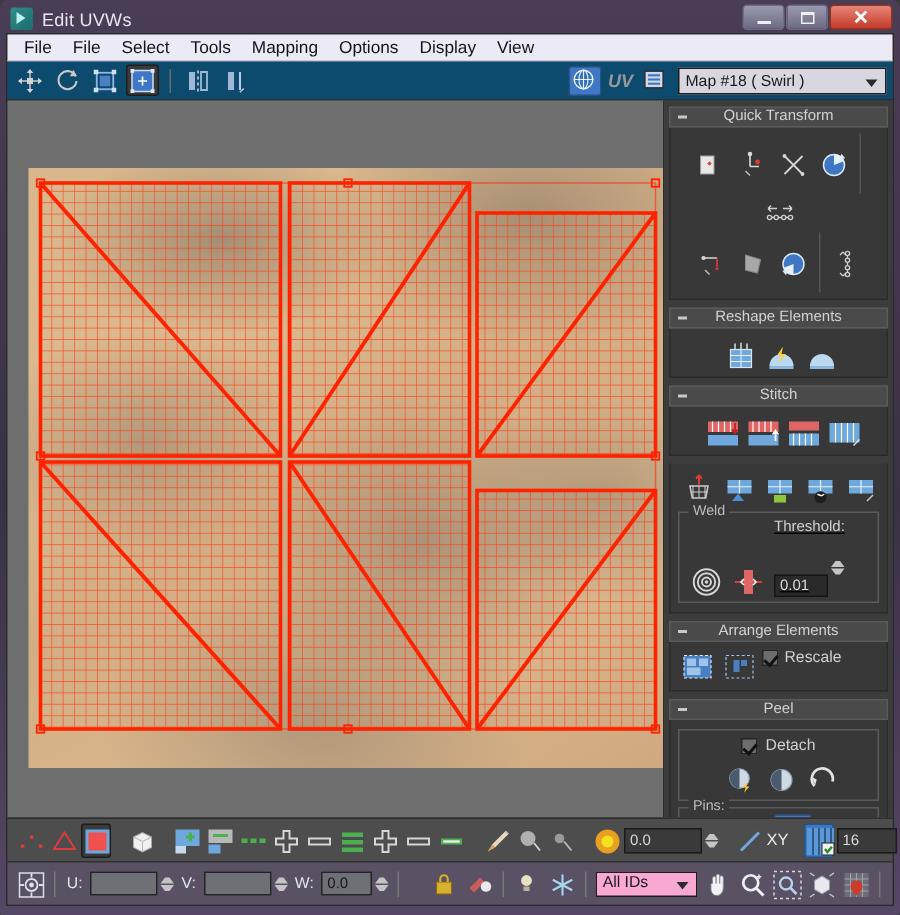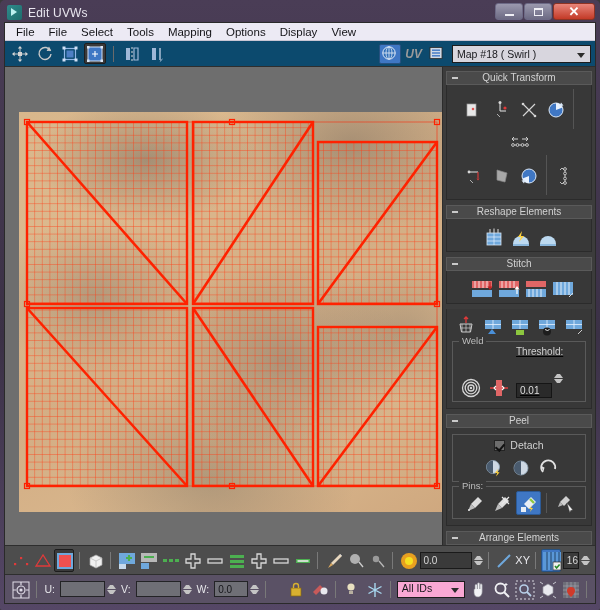--- a/index.html
+++ b/index.html
@@ -209,21 +209,21 @@
   }
   #idsel .arr {
     position:absolute; right:5px; top:6px;
     border-left:4px solid transparent; border-right:4px solid transparent;
     border-top:5px solid #2b2b2b;
   }
   .numfield {
     width:52px; height:17px; background:#3a3a3a; border:1px solid #1a1a1a;
     display:flex; align-items:center; padding:0 3px; color:#d8d8d8; font-size:10px;
   }
-  .numfield.small{ width:16px; }
+  .numfield.small{ width:40px; }
 </style>
 </head>
 <body>
 
 <div id="window">
 
   <div id="titlebar">
     <div id="title-icon"></div>
     <div id="title-text">Edit UVWs</div>
     <div id="win-buttons">
@@ -703,107 +703,20 @@
                 </div>
               </div>
             </div>
           </div>
         </div>
       </div>
 
       <div class="rollout">
         <div class="rollout-head">
           <span class="minus"></span>
-          <span>Peel</span>
-        </div>
-        <div class="rollout-body">
-          <div class="group" style="margin-top:2px;">
-            <div class="cbrow" style="margin-bottom:3px;">
-              <span class="checkbox on"></span>
-              <span class="cb-label">Detach</span>
-            </div>
-            <div class="iconrow">
-              <div class="pbtn">
-                <span class="ico">
-                  <svg width="22" height="22" viewBox="0 0 22 22">
-                    <circle cx="10" cy="10" r="6.5" fill="#cfd9e4" stroke="#8fa4b8" stroke-width=".8"></circle>
-                    <path d="M10 3.5a6.5 6.5 0 0 0 0 13z" fill="#4a5b6e"></path>
-                    <path d="M15 12l-3 4h2.2l-1.2 3.5 3.6-4.2h-2.2z" fill="#ffd23b"></path>
-                  </svg>
-                </span>
-              </div>
-              <div class="pbtn">
-                <span class="ico">
-                  <svg width="22" height="22" viewBox="0 0 22 22">
-                    <circle cx="11" cy="11" r="7" fill="#cfd9e4" stroke="#8fa4b8" stroke-width=".8"></circle>
-                    <path d="M11 4a7 7 0 0 0 0 14z" fill="#4a5b6e"></path>
-                  </svg>
-                </span>
-              </div>
-              <div class="pbtn">
-                <span class="ico">
-                  <svg width="22" height="22" viewBox="0 0 22 22">
-                    <path d="M18 12A7 7 0 1 0 6 15" stroke="#e2e2e2" stroke-width="1.8" fill="none"></path>
-                    <path d="M4 9l3.5 1.6-1 3.8z" fill="#e2e2e2"></path>
-                  </svg>
-                </span>
-              </div>
-            </div>
-          </div>
-
-          <div class="group">
-            <span class="group-label">Pins:</span>
-            <div class="iconrow">
-              <div class="pbtn">
-                <span class="ico">
-                  <svg width="20" height="20" viewBox="0 0 20 20">
-                    <path d="M13 3l4 4-7 7-4-4z" fill="#dcdcdc"></path>
-                    <path d="M6 10l-3 7 7-3z" fill="#bdbdbd"></path>
-                    <circle cx="4" cy="16" r="1" fill="#e2e2e2"></circle>
-                  </svg>
-                </span>
-              </div>
-              <div class="pbtn">
-                <span class="ico">
-                  <svg width="20" height="20" viewBox="0 0 20 20">
-                    <path d="M13 3l4 4-7 7-4-4z" fill="#dcdcdc"></path>
-                    <path d="M6 10l-3 7 7-3z" fill="#bdbdbd"></path>
-                    <path d="M10 3l7 7M17 3l-7 7" stroke="#e8e8e8" stroke-width="1.2"></path>
-                  </svg>
-                </span>
-              </div>
-              <div class="pbtn active">
-                <span class="ico">
-                  <svg width="20" height="20" viewBox="0 0 20 20">
-                    <rect x="1" y="1" width="18" height="18" fill="#3f77c4"></rect>
-                    <path d="M12 3l5 5-7 7-5-5z" fill="#e8eef6"></path>
-                    <path d="M11 5l4 4" stroke="#8cc63f" stroke-width="2.4"></path>
-                    <path d="M13 11l-3 4h2l-1 3 3-4h-2z" fill="#ffd23b"></path>
-                    <rect x="2" y="13" width="5" height="5" fill="#e8eef6"></rect>
-                  </svg>
-                </span>
-              </div>
-              <div class="vsep" style="height:20px;"></div>
-              <div class="pbtn">
-                <span class="ico">
-                  <svg width="20" height="20" viewBox="0 0 20 20">
-                    <path d="M11 2l4 4-6 6-4-4z" fill="#cfcfcf"></path>
-                    <path d="M5 8l-2 5 5-2z" fill="#b5b5b5"></path>
-                    <path d="M12 9l6 7-2.2.4-1 2.4-2.9-9.8z" fill="#f0f0f0" stroke="#333" stroke-width=".5"></path>
-                  </svg>
-                </span>
-              </div>
-            </div>
-          </div>
-        </div>
-      </div>
-
-      <div class="rollout">
-        <div class="rollout-head">
-          <span class="minus"></span>
           <span>Arrange Elements</span>
         </div>
         <div class="rollout-body">
           <div style="display:flex;gap:3px;">
             <div style="display:flex;flex-direction:column;gap:2px;">
               <div class="pbtn">
                 <span class="ico">
                   <svg width="22" height="20" viewBox="0 0 22 20">
                     <rect x="2" y="2" width="18" height="15" fill="#4a7fc1" stroke="#d8e6f5" stroke-width=".8" stroke-dasharray="2 1.5"></rect>
                     <g fill="#9fc4e8">
@@ -833,20 +746,107 @@
             <div style="flex:1;padding-left:2px;">
               <div class="cbrow" style="justify-content:flex-start;gap:4px;">
                 <span class="checkbox on"></span>
                 <span class="cb-label">Rescale</span>
               </div>
 
             </div>
           </div>
         </div>
       </div>
+
+      <div class="rollout">
+        <div class="rollout-head">
+          <span class="minus"></span>
+          <span>Peel</span>
+        </div>
+        <div class="rollout-body">
+          <div class="group" style="margin-top:2px;">
+            <div class="cbrow" style="margin-bottom:3px;">
+              <span class="checkbox on"></span>
+              <span class="cb-label">Detach</span>
+            </div>
+            <div class="iconrow">
+              <div class="pbtn">
+                <span class="ico">
+                  <svg width="22" height="22" viewBox="0 0 22 22">
+                    <circle cx="10" cy="10" r="6.5" fill="#cfd9e4" stroke="#8fa4b8" stroke-width=".8"></circle>
+                    <path d="M10 3.5a6.5 6.5 0 0 0 0 13z" fill="#4a5b6e"></path>
+                    <path d="M15 12l-3 4h2.2l-1.2 3.5 3.6-4.2h-2.2z" fill="#ffd23b"></path>
+                  </svg>
+                </span>
+              </div>
+              <div class="pbtn">
+                <span class="ico">
+                  <svg width="22" height="22" viewBox="0 0 22 22">
+                    <circle cx="11" cy="11" r="7" fill="#cfd9e4" stroke="#8fa4b8" stroke-width=".8"></circle>
+                    <path d="M11 4a7 7 0 0 0 0 14z" fill="#4a5b6e"></path>
+                  </svg>
+                </span>
+              </div>
+              <div class="pbtn">
+                <span class="ico">
+                  <svg width="22" height="22" viewBox="0 0 22 22">
+                    <path d="M18 12A7 7 0 1 0 6 15" stroke="#e2e2e2" stroke-width="1.8" fill="none"></path>
+                    <path d="M4 9l3.5 1.6-1 3.8z" fill="#e2e2e2"></path>
+                  </svg>
+                </span>
+              </div>
+            </div>
+          </div>
+
+          <div class="group">
+            <span class="group-label">Pins:</span>
+            <div class="iconrow">
+              <div class="pbtn">
+                <span class="ico">
+                  <svg width="20" height="20" viewBox="0 0 20 20">
+                    <path d="M13 3l4 4-7 7-4-4z" fill="#dcdcdc"></path>
+                    <path d="M6 10l-3 7 7-3z" fill="#bdbdbd"></path>
+                    <circle cx="4" cy="16" r="1" fill="#e2e2e2"></circle>
+                  </svg>
+                </span>
+              </div>
+              <div class="pbtn">
+                <span class="ico">
+                  <svg width="20" height="20" viewBox="0 0 20 20">
+                    <path d="M13 3l4 4-7 7-4-4z" fill="#dcdcdc"></path>
+                    <path d="M6 10l-3 7 7-3z" fill="#bdbdbd"></path>
+                    <path d="M10 3l7 7M17 3l-7 7" stroke="#e8e8e8" stroke-width="1.2"></path>
+                  </svg>
+                </span>
+              </div>
+              <div class="pbtn active">
+                <span class="ico">
+                  <svg width="20" height="20" viewBox="0 0 20 20">
+                    <rect x="1" y="1" width="18" height="18" fill="#3f77c4"></rect>
+                    <path d="M12 3l5 5-7 7-5-5z" fill="#e8eef6"></path>
+                    <path d="M11 5l4 4" stroke="#8cc63f" stroke-width="2.4"></path>
+                    <path d="M13 11l-3 4h2l-1 3 3-4h-2z" fill="#ffd23b"></path>
+                    <rect x="2" y="13" width="5" height="5" fill="#e8eef6"></rect>
+                  </svg>
+                </span>
+              </div>
+              <div class="vsep" style="height:20px;"></div>
+              <div class="pbtn">
+                <span class="ico">
+                  <svg width="20" height="20" viewBox="0 0 20 20">
+                    <path d="M11 2l4 4-6 6-4-4z" fill="#cfcfcf"></path>
+                    <path d="M5 8l-2 5 5-2z" fill="#b5b5b5"></path>
+                    <path d="M12 9l6 7-2.2.4-1 2.4-2.9-9.8z" fill="#f0f0f0" stroke="#333" stroke-width=".5"></path>
+                  </svg>
+                </span>
+              </div>
+            </div>
+          </div>
+        </div>
+      </div>
     </div>
 
     <div id="bottom1">
       <div class="bbtn">
         <span class="ico">
           <svg width="20" height="20" viewBox="0 0 20 20">
             <g fill="#e03a3a">
                 <rect x="3" y="12" width="2.2" height="2.2"></rect>
                 <rect x="9" y="6" width="2.2" height="2.2"></rect>
                 <rect x="15" y="12" width="2.2" height="2.2"></rect>

